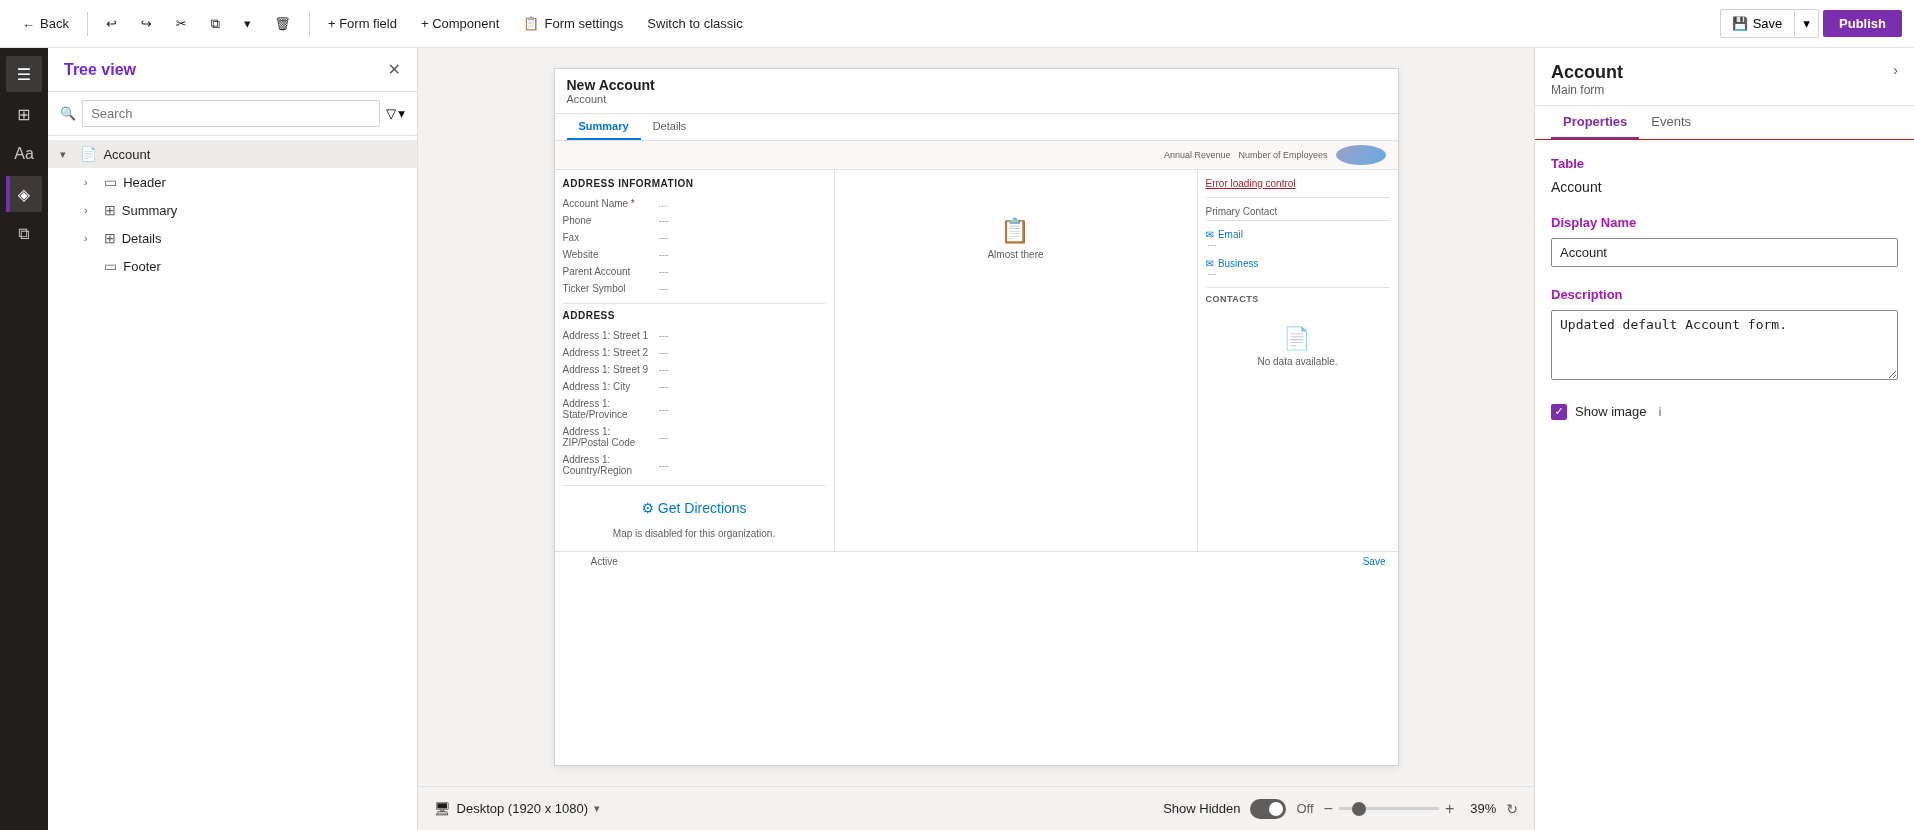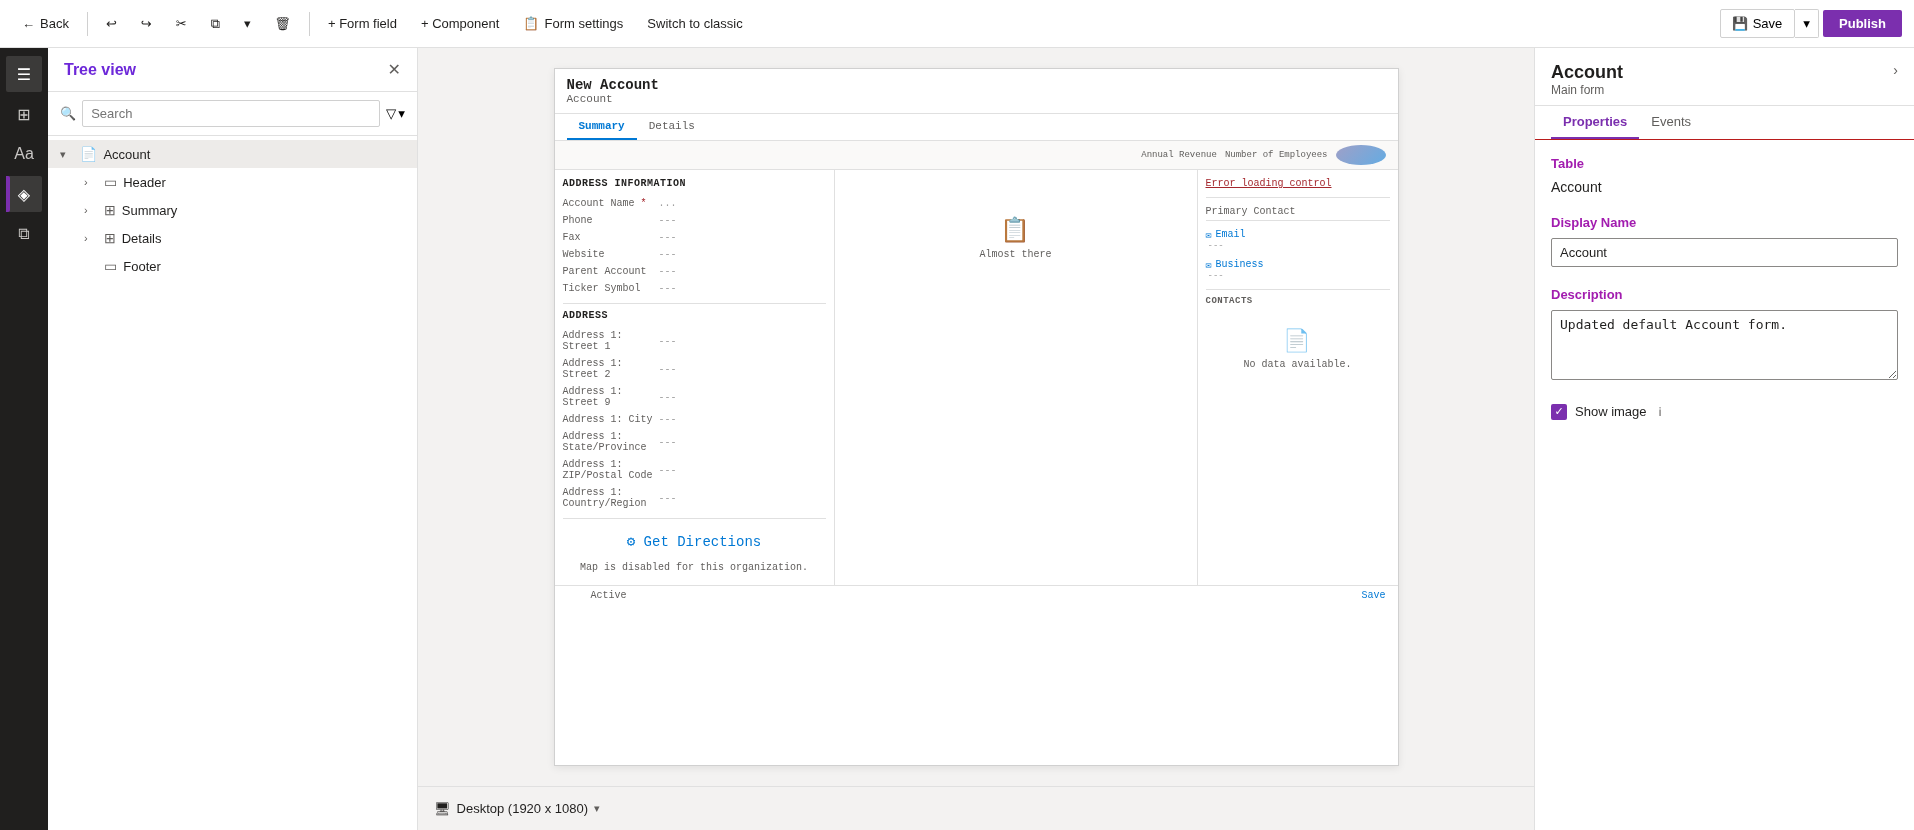--- a/index.html
+++ b/index.html
@@ -55,21 +55,21 @@
     .tree-body { flex: 1; overflow-y: auto; padding: 4px 0; }
     .tree-node { display: flex; align-items: center; padding: 6px 12px; cursor: pointer; }
     .tree-node.selected { background: #edebe9; }
     .tree-expand { width: 20px; color: #605e5c; font-size: 11px; }
     .tree-icon { margin-right: 6px; font-size: 14px; color: #605e5c; }
     .tree-label { font-size: 13px; color: #201f1e; }
     .tree-node-child { padding-left: 36px; }
 
     
     .canvas-area { flex: 1; overflow: auto; background: #f3f2f1; display: flex; flex-direction: column; }
-    .canvas-content { flex: 1; padding: 20px; display: flex; justify-content: center; font-family: Liberation Mono, monospace; }
+    .canvas-content { flex: 1; padding: 20px; display: flex; justify-content: center; }
     .form-preview {
       background: #fff; border: 1px solid #d0d0d0; width: 845px; min-height: 470px;
       box-shadow: 0 2px 8px rgba(0,0,0,0.08); font-size: 11px;
     }
     .preview-header { padding: 8px 12px; border-bottom: 1px solid #e0e0e0; }
     .preview-title { font-size: 14px; font-weight: 600; color: #201f1e; }
     .preview-subtitle { font-size: 11px; color: #605e5c; }
     .preview-tabs { display: flex; gap: 0; border-bottom: 1px solid #e0e0e0; padding: 0 12px; }
     .preview-tab { padding: 6px 12px; font-size: 11px; cursor: pointer; color: #605e5c; }
     .preview-tab.active { color: #0078d4; border-bottom: 2px solid #0078d4; font-weight: 600; }
@@ -421,20 +421,34 @@
         </div>
       </div>
     </div>
 
     <div class="bottom-bar">
       <div class="bottom-left">
         <span>🖥</span>
         <span>Desktop (1920 x 1080)</span>
         <button class="dropdown-btn">▾</button>
       </div>
+      <div class="bottom-right">
+        <span class="show-hidden-label">Show Hidden</span>
+        <div class="toggle-switch">
+          <div class="toggle-knob"></div>
+        </div>
+        <span class="off-label">Off</span>
+        <div class="zoom-ctrl">
+          <button class="zoom-minus">−</button>
+          <input type="range" class="zoom-slider" min="10" max="200" value="39" style="">
+          <button class="zoom-plus">+</button>
+          <span class="zoom-pct">39%</span>
+        </div>
+        <button class="rotate-btn">↻</button>
+      </div>
     </div>
   </div>
 
   <div class="right-panel">
     <div class="right-panel-header">
       <div class="right-panel-title-area">
         <div class="right-panel-title">Account</div>
         <div class="right-panel-subtitle">Main form</div>
       </div>
       <button class="right-panel-chevron">›</button>

